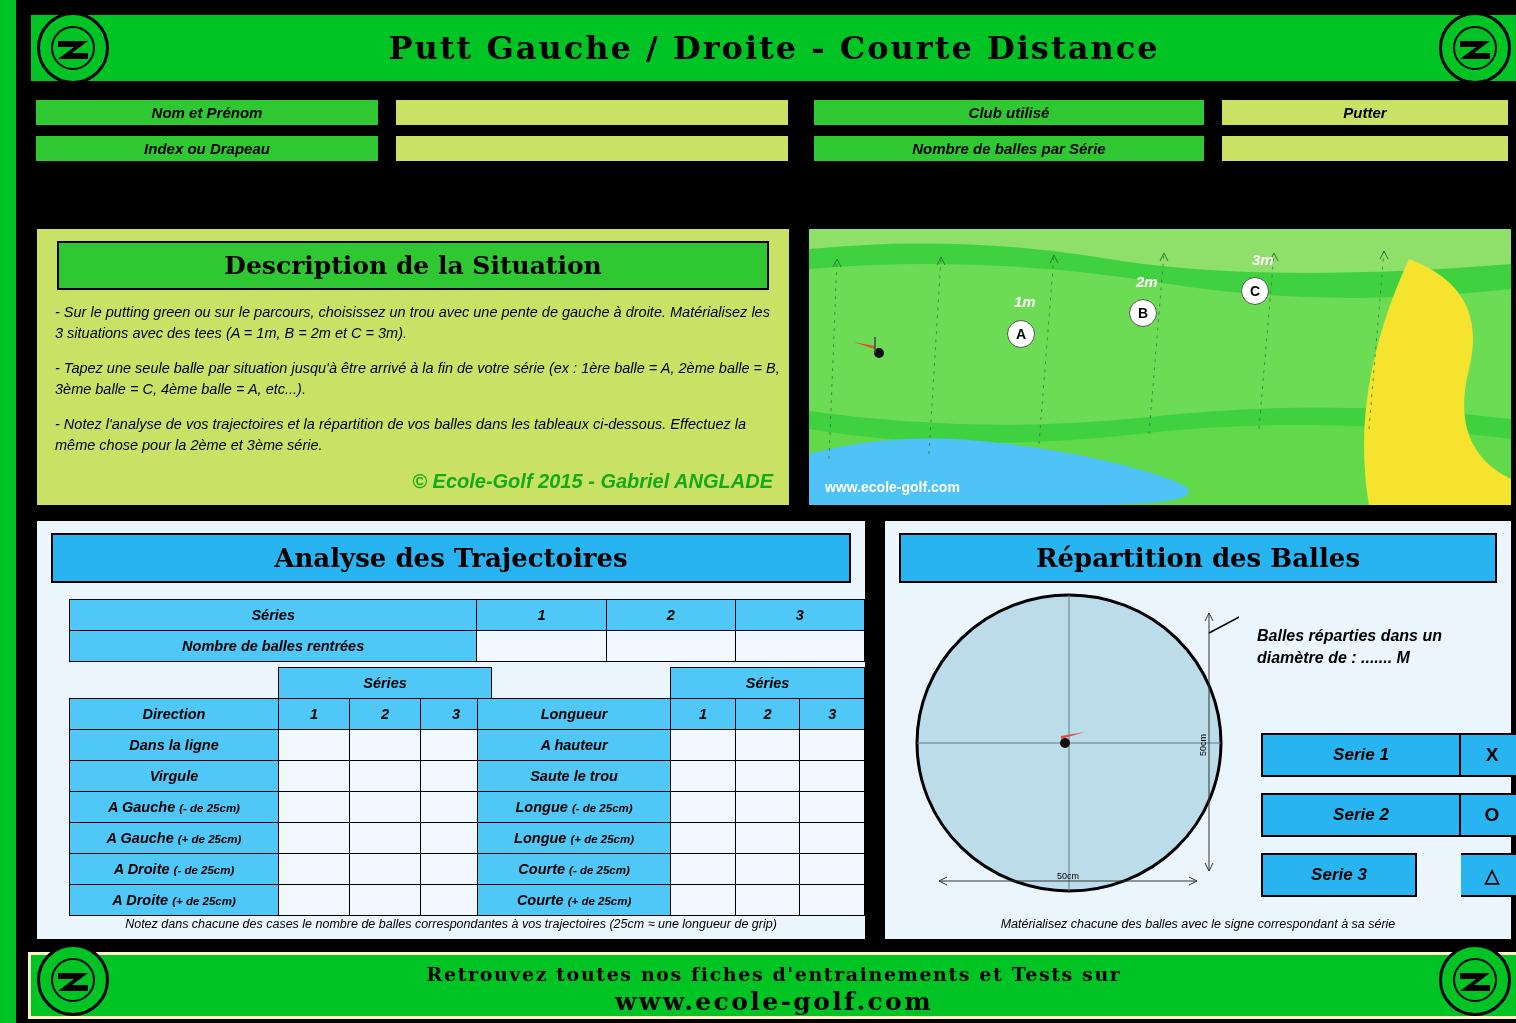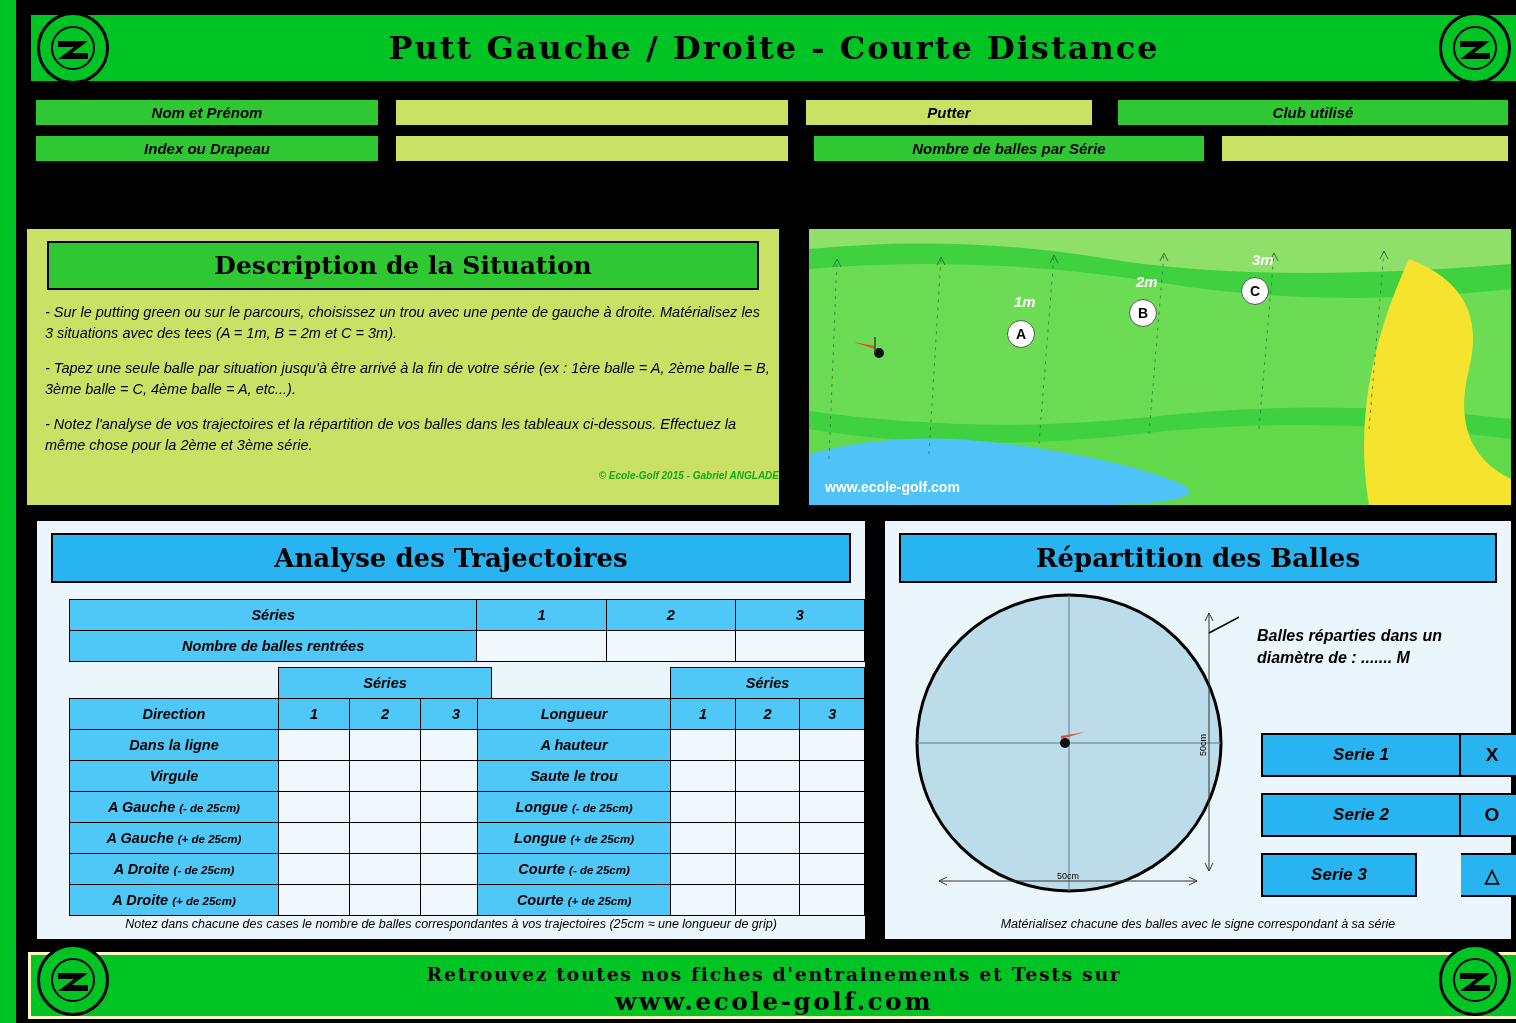--- a/index.html
+++ b/index.html
@@ -22,25 +22,25 @@
   .info-row{display:flex;align-items:center;margin-bottom:7px;}
   .cell{border:2px solid #000;box-sizing:border-box;height:29px;display:flex;align-items:center;justify-content:center;font-weight:bold;font-style:italic;font-size:15px;color:#000;}
   .lbl{background:#2fc832;}
   .val{background:#c9e265;}
   .c1{width:346px;}
   .c2{width:396px;margin-left:14px;}
   .c3{width:394px;margin-left:22px;}
   .c4{width:290px;margin-left:14px;}
 
   
-  .desc{position:absolute;left:4px;top:222px;width:758px;height:282px;background:#c9e265;border:3px solid #000;box-sizing:border-box;}
+  .desc{position:absolute;left:14px;top:222px;width:758px;height:282px;background:#c9e265;border:3px solid #000;box-sizing:border-box;}
   .desc-title{margin:12px 20px 0 20px;height:45px;background:#2fc832;border:2px solid #000;display:flex;align-items:center;justify-content:center;font-family:"DejaVu Serif", serif;font-weight:bold;font-size:25px;color:#000;}
   .desc-body{padding:12px 8px 0 18px;font-style:italic;font-size:14.5px;line-height:1.45;color:#000;}
   .desc-body p{margin:0 0 14px 0;}
-  .copy{text-align:right;color:#17a81a;font-weight:bold;font-style:italic;font-size:10px;padding-right:0;}
+  .copy{text-align:right;color:#17a81a;font-weight:bold;font-style:italic;font-size:20px;padding-right:16px;}
 
   
   .illus{position:absolute;left:786px;top:222px;width:708px;height:282px;border:3px solid #000;box-sizing:border-box;overflow:hidden;background:#62d94a;}
   .illus svg{display:block;}
   .illus .url{position:absolute;left:16px;bottom:10px;color:#fff;font-weight:bold;font-size:14px;}
   .mark{position:absolute;width:26px;height:26px;border-radius:50%;background:#fff;border:1px solid #555;display:flex;align-items:center;justify-content:center;font-weight:bold;font-size:14px;color:#000;}
   .dlabel{position:absolute;color:#fff;font-weight:bold;font-size:15px;font-style:italic;}
 
   
   .panelL{position:absolute;left:14px;top:514px;width:834px;height:424px;background:#eaf6fb;border:3px solid #000;box-sizing:border-box;}
@@ -102,22 +102,22 @@
         </svg>
     </div>
   </div>
 
   <div class="info">
 
 
     <div class="info-row">
       <div class="cell lbl c1">Nom et Prénom</div>
       <div class="cell val c2"></div>
+      <div class="cell lbl c3">Club utilisé</div>
       <div class="cell val c4">Putter</div>
-      <div class="cell lbl c3">Club utilisé</div>
     </div>
 
     <div class="info-row">
       <div class="cell lbl c1">Index ou Drapeau</div>
       <div class="cell val c2"></div>
       <div class="cell lbl c3">Nombre de balles par Série</div>
       <div class="cell val c4"></div>
     </div>
 
   </div>

